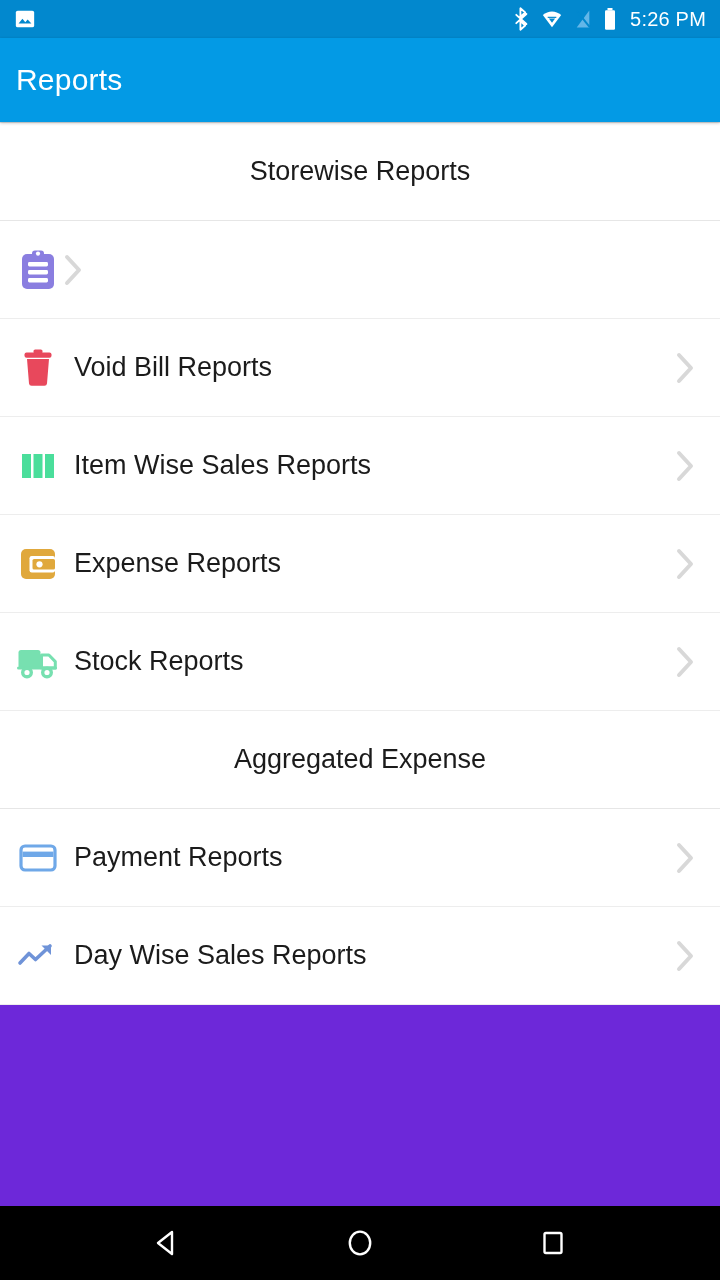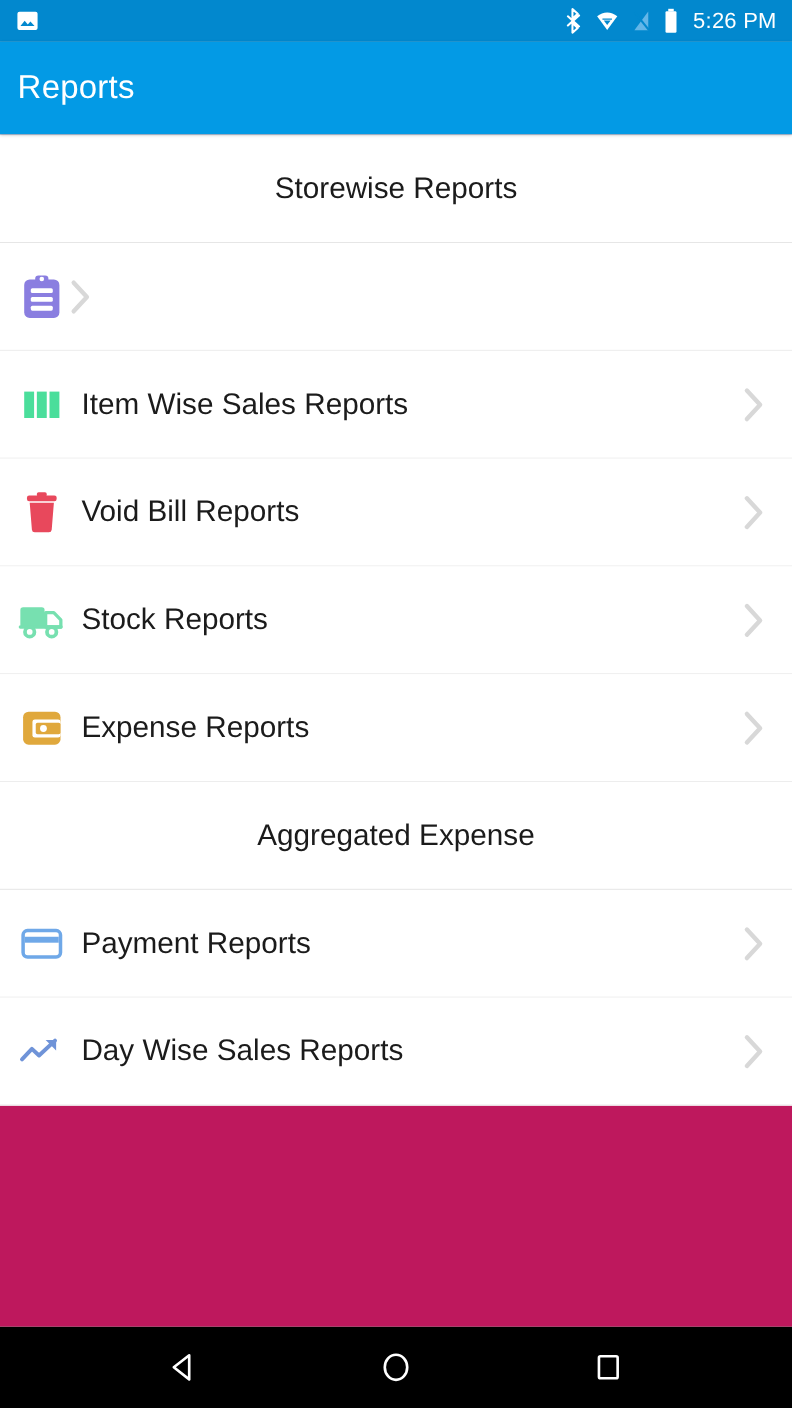--- a/index.html
+++ b/index.html
@@ -24,21 +24,21 @@
   
   .app-bar {
     height: 84px; flex: 0 0 84px; background: #039ae5;
     display: flex; align-items: center; padding-left: 16px;
     box-shadow: 0 1px 3px rgba(0,0,0,.25);
     position: relative; z-index: 3;
   }
   .app-bar-title { color: #ffffff; font-size: 30px; font-weight: 400; letter-spacing: .2px; }
 
   
-  .content { flex: 1 1 auto; background: #be185d; overflow: hidden; position: relative; }
+  .content { flex: 1 1 auto; background: #6d28d9; overflow: hidden; position: relative; }
   .list { background: #ffffff; border-top: 1px solid #e3e3e3; }
 
   .section-header {
     height: 98px; display: flex; align-items: center; justify-content: center;
     background: #ffffff; border-bottom: 1px solid #e6e6e6;
   }
   .section-header-text { font-size: 27px; color: #1b1b1b; font-weight: 400; }
 
   .row {
     height: 98px; display: flex; align-items: center;
@@ -121,42 +121,59 @@
         <span class="chev">
           <svg width="26" height="34" viewBox="0 0 26 34">
               <path d="M7 4l12 13L7 30" stroke="#d8d8d8" stroke-width="4" fill="none" stroke-linecap="round" stroke-linejoin="round"></path>
             </svg>
         </span>
       </div>
 
       <div class="row">
         <span class="row-icon">
           <svg width="40" height="42" viewBox="0 0 40 42">
+            <rect x="6.5" y="5.5" width="27" height="5.2" rx="2" fill="#e8485c"></rect>
+            <rect x="15.5" y="2.5" width="9" height="4" rx="1.6" fill="#e8485c"></rect>
+            <path d="M9 12h22l-2 24.5a2.6 2.6 0 0 1-2.6 2.3H13.6a2.6 2.6 0 0 1-2.6-2.3L9 12z" fill="#e8485c"></path>
+          </svg>
+        </span>
+        <span class="row-label">Void Bill Reports</span>
+        <span class="chev">
+          <svg width="26" height="34" viewBox="0 0 26 34">
+              <path d="M7 4l12 13L7 30" stroke="#d8d8d8" stroke-width="4" fill="none" stroke-linecap="round" stroke-linejoin="round"></path>
+            </svg>
+        </span>
+      </div>
+
+      <div class="row">
+        <span class="row-icon">
+          <svg width="40" height="42" viewBox="0 0 40 42">
             <rect x="4" y="9" width="9" height="24" fill="#4ade9b"></rect>
             <rect x="15.5" y="9" width="9" height="24" fill="#4ade9b"></rect>
             <rect x="27" y="9" width="9" height="24" fill="#4ade9b"></rect>
           </svg>
         </span>
         <span class="row-label">Item Wise Sales Reports</span>
         <span class="chev">
           <svg width="26" height="34" viewBox="0 0 26 34">
               <path d="M7 4l12 13L7 30" stroke="#d8d8d8" stroke-width="4" fill="none" stroke-linecap="round" stroke-linejoin="round"></path>
             </svg>
         </span>
       </div>
 
       <div class="row">
         <span class="row-icon">
           <svg width="40" height="42" viewBox="0 0 40 42">
-            <rect x="6.5" y="5.5" width="27" height="5.2" rx="2" fill="#e8485c"></rect>
-            <rect x="15.5" y="2.5" width="9" height="4" rx="1.6" fill="#e8485c"></rect>
-            <path d="M9 12h22l-2 24.5a2.6 2.6 0 0 1-2.6 2.3H13.6a2.6 2.6 0 0 1-2.6-2.3L9 12z" fill="#e8485c"></path>
-          </svg>
-        </span>
-        <span class="row-label">Void Bill Reports</span>
+            <rect x="3" y="6" width="34" height="30" rx="5" fill="#e0a83c"></rect>
+            <rect x="11.5" y="13" width="25.5" height="16.5" rx="2.2" fill="#ffffff"></rect>
+            <rect x="14.5" y="16" width="22.5" height="10.5" rx="1.6" fill="#e0a83c"></rect>
+            <circle cx="21.5" cy="21.3" r="3.1" fill="#ffffff"></circle>
+          </svg>
+        </span>
+        <span class="row-label">Expense Reports</span>
         <span class="chev">
           <svg width="26" height="34" viewBox="0 0 26 34">
               <path d="M7 4l12 13L7 30" stroke="#d8d8d8" stroke-width="4" fill="none" stroke-linecap="round" stroke-linejoin="round"></path>
             </svg>
         </span>
       </div>
 
       <div class="row">
         <span class="row-icon">
           <svg width="44" height="42" viewBox="0 0 44 42">
@@ -168,37 +185,20 @@
           </svg>
         </span>
         <span class="row-label">Stock Reports</span>
         <span class="chev">
           <svg width="26" height="34" viewBox="0 0 26 34">
               <path d="M7 4l12 13L7 30" stroke="#d8d8d8" stroke-width="4" fill="none" stroke-linecap="round" stroke-linejoin="round"></path>
             </svg>
         </span>
       </div>
 
-      <div class="row">
-        <span class="row-icon">
-          <svg width="40" height="42" viewBox="0 0 40 42">
-            <rect x="3" y="6" width="34" height="30" rx="5" fill="#e0a83c"></rect>
-            <rect x="11.5" y="13" width="25.5" height="16.5" rx="2.2" fill="#ffffff"></rect>
-            <rect x="14.5" y="16" width="22.5" height="10.5" rx="1.6" fill="#e0a83c"></rect>
-            <circle cx="21.5" cy="21.3" r="3.1" fill="#ffffff"></circle>
-          </svg>
-        </span>
-        <span class="row-label">Expense Reports</span>
-        <span class="chev">
-          <svg width="26" height="34" viewBox="0 0 26 34">
-              <path d="M7 4l12 13L7 30" stroke="#d8d8d8" stroke-width="4" fill="none" stroke-linecap="round" stroke-linejoin="round"></path>
-            </svg>
-        </span>
-      </div>
-
       <div class="section-header">
         <span class="section-header-text">Aggregated Expense</span>
       </div>
 
       <div class="row">
         <span class="row-icon">
           <svg width="40" height="42" viewBox="0 0 40 42">
             <rect x="3" y="9" width="34" height="24" rx="4" fill="none" stroke="#6fa8e8" stroke-width="3.2"></rect>
             <rect x="4.6" y="14.6" width="30.8" height="5.4" fill="#6fa8e8"></rect>
           </svg>

